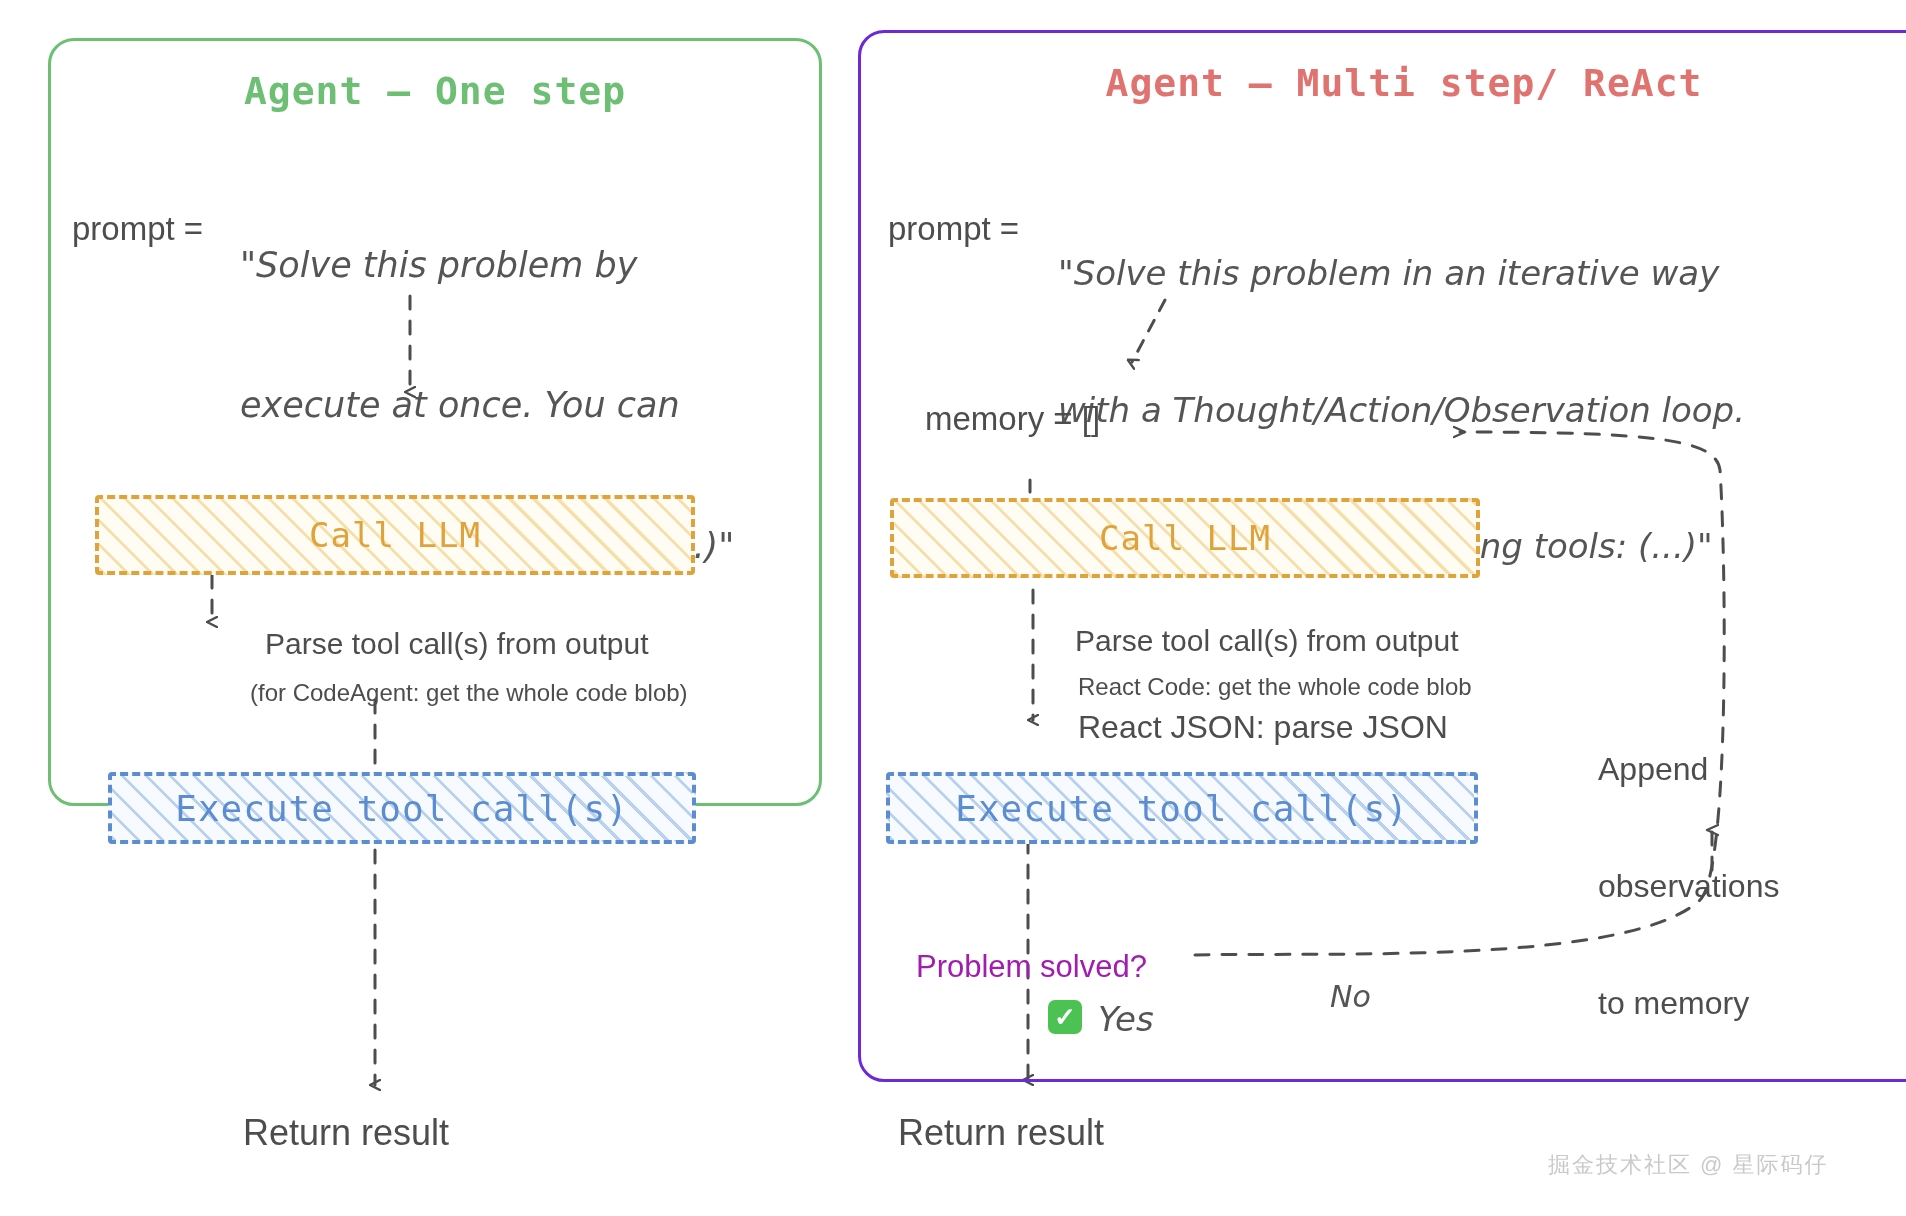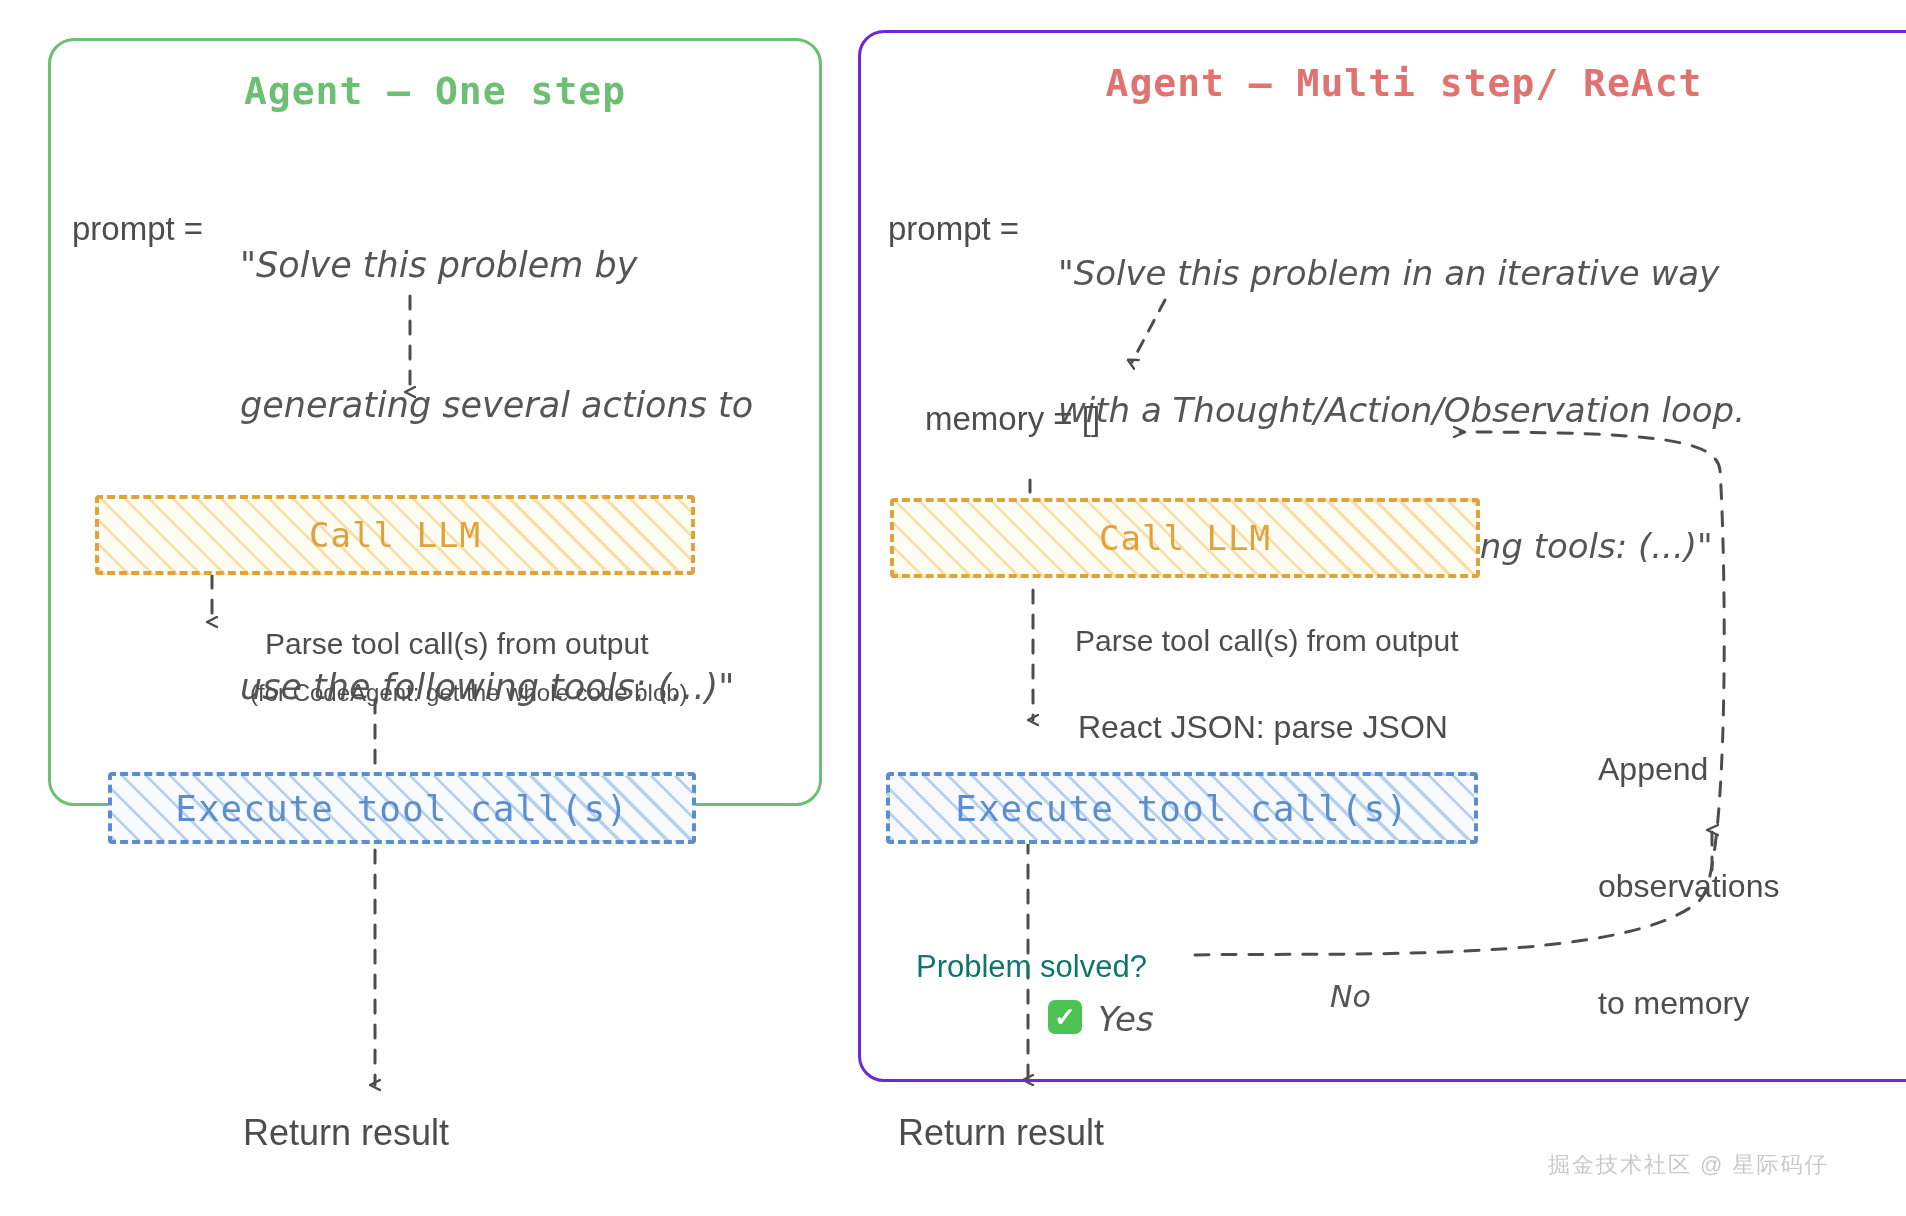--- a/index.html
+++ b/index.html
@@ -86,21 +86,21 @@
       rgba(255,255,255,0) 3px,
       rgba(255,255,255,0) 17px
     );
   }
 
   
   .arrows { position: absolute; inset: 0; pointer-events: none; }
 
   
   .plain { color: #4d4d4d; }
-  .orange-txt { color: #0f766e; }
+  .orange-txt { color: #a21caf; }
   .check {
     position: absolute;
     width: 34px; height: 34px;
     border-radius: 7px;
     background: #4cc255;
     display: flex; align-items: center; justify-content: center;
     color: #ffffff;
     font-size: 26px;
     line-height: 1;
     font-weight: 700;
@@ -146,21 +146,20 @@
   </svg>
 
   <div class="panel panel-left">
     <div class="panel-title title-green">Agent – One step</div>
   </div>
 
   <div class="txt plain" style="left:72px; top:208px; font-size:33px;">prompt =</div>
 
   <div class="txt hand" style="left:240px; top:148px; font-size:35px; line-height:1.34;">
     <div>"Solve this problem by</div>
-    <div>generating several actions to</div>
     <div>execute at once. You can</div>
     <div>use the following tools: (...)"</div>
   </div>
 
   <div class="hatchbox box-llm" style="left:95px; top:495px; width:600px; height:80px;">Call LLM</div>
 
   <div class="txt plain" style="left:265px; top:625px; font-size:30px;">Parse tool call(s) from output</div>
   <div class="txt plain" style="left:250px; top:678px; font-size:24px;">(for CodeAgent: get the whole code blob)</div>
 
   <div class="hatchbox box-exec" style="left:108px; top:772px; width:588px; height:72px; font-size:36px;">Execute tool call(s)</div>
@@ -177,20 +176,21 @@
     <div>"Solve this problem in an iterative way</div>
     <div>with a Thought/Action/Observation loop.</div>
     <div style="text-align:center;">You can use the following tools: (...)"</div>
   </div>
 
   <div class="txt plain" style="left:925px; top:398px; font-size:33px;">memory = []</div>
 
   <div class="hatchbox box-llm" style="left:890px; top:498px; width:590px; height:80px;">Call LLM</div>
 
   <div class="txt plain" style="left:1075px; top:622px; font-size:30px;">Parse tool call(s) from output</div>
+  <div class="txt plain" style="left:1078px; top:672px; font-size:24px;">React Code: get the whole code blob</div>
   <div class="txt plain" style="left:1078px; top:707px; font-size:32px;">React JSON: parse JSON</div>
 
   <div class="hatchbox box-exec" style="left:886px; top:772px; width:592px; height:72px; font-size:36px;">Execute tool call(s)</div>
 
   <div class="txt plain" style="left:1598px; top:672px; font-size:32px; line-height:1.22;">
     <div>Append</div>
     <div>observations</div>
     <div>to memory</div>
   </div>
 

